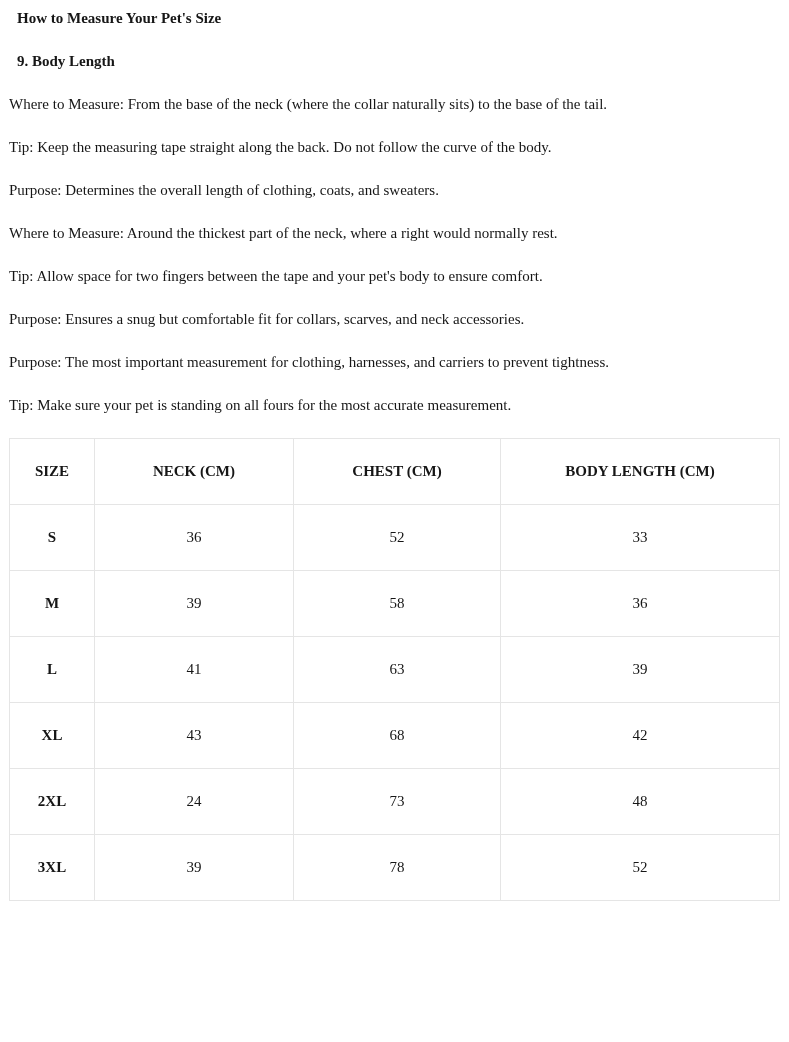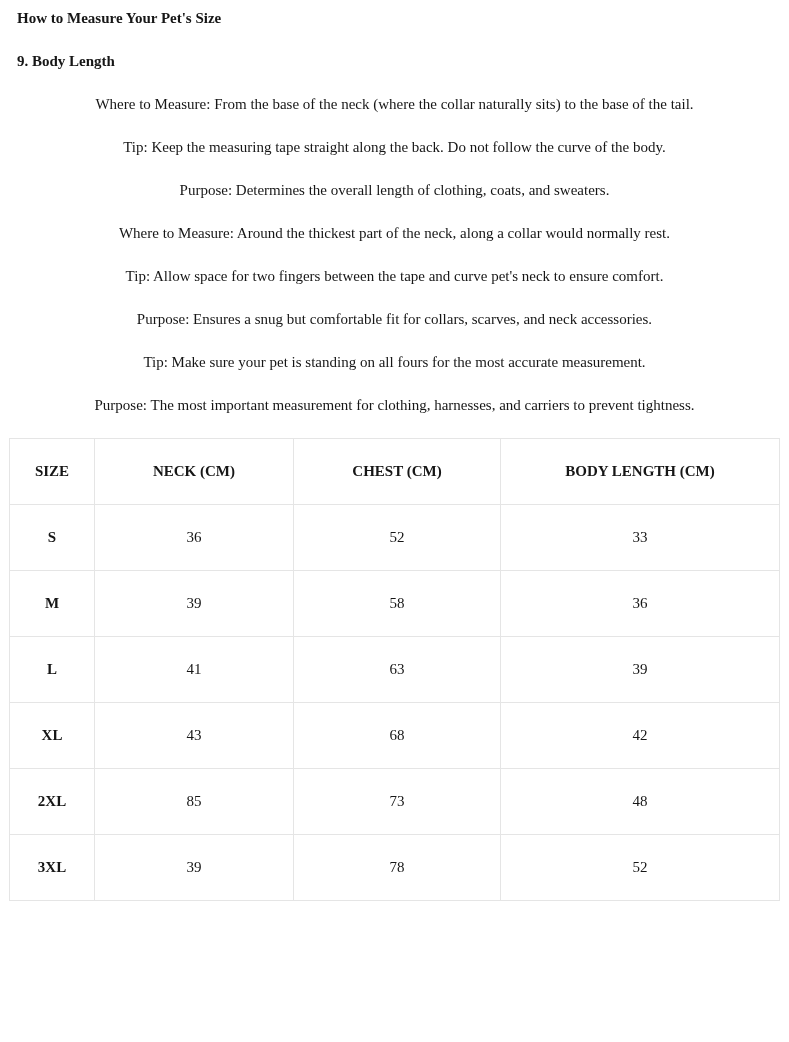--- a/index.html
+++ b/index.html
@@ -12,21 +12,20 @@
     color: #161616;
     font-family: "Liberation Serif", "DejaVu Serif", serif;
     font-size: 15px;
     line-height: 1.4;
   }
   .doc {
     padding: 8px 9px 20px 9px;
   }
   p.doc-line {
     margin: 0 0 22px 0;
-    text-align: center;
   }
   p.doc-heading {
     font-weight: bold;
     margin: 0 0 22px 8px;
   }
   table.size-table {
     border-collapse: collapse;
     width: 100%;
     margin-top: 4px;
     table-layout: fixed;
@@ -58,26 +57,26 @@
 
 <div class="doc">
 
   <p class="doc-heading">How to Measure Your Pet's Size</p>
 
   <p class="doc-heading">9. Body Length</p>
   <p class="doc-line">Where to Measure: From the base of the neck (where the collar naturally sits) to the base of the tail.</p>
   <p class="doc-line">Tip: Keep the measuring tape straight along the back. Do not follow the curve of the body.</p>
   <p class="doc-line">Purpose: Determines the overall length of clothing, coats, and sweaters.</p>
 
-  <p class="doc-line">Where to Measure: Around the thickest part of the neck, along a collar would normally rest.</p>
-  <p class="doc-line">Tip: Allow space for two fingers between the tape and curve pet's neck to ensure comfort.</p>
+  <p class="doc-line">Where to Measure: Around the thickest part of the neck, where a right would normally rest.</p>
+  <p class="doc-line">Tip: Allow space for two fingers between the tape and your pet's body to ensure comfort.</p>
   <p class="doc-line">Purpose: Ensures a snug but comfortable fit for collars, scarves, and neck accessories.</p>
 
+  <p class="doc-line">Purpose: The most important measurement for clothing, harnesses, and carriers to prevent tightness.</p>
   <p class="doc-line">Tip: Make sure your pet is standing on all fours for the most accurate measurement.</p>
-  <p class="doc-line">Purpose: The most important measurement for clothing, harnesses, and carriers to prevent tightness.</p>
 
   <table class="size-table">
     <colgroup>
       <col class="c-size">
       <col class="c-neck">
       <col class="c-chest">
       <col class="c-body">
     </colgroup>
     <thead>
       <tr>
@@ -107,21 +106,21 @@
         <td>39</td>
       </tr>
       <tr>
         <th>XL</th>
         <td>43</td>
         <td>68</td>
         <td>42</td>
       </tr>
       <tr>
         <th>2XL</th>
-        <td>85</td>
+        <td>24</td>
         <td>73</td>
         <td>48</td>
       </tr>
       <tr>
         <th>3XL</th>
         <td>39</td>
         <td>78</td>
         <td>52</td>
       </tr>
     </tbody>

